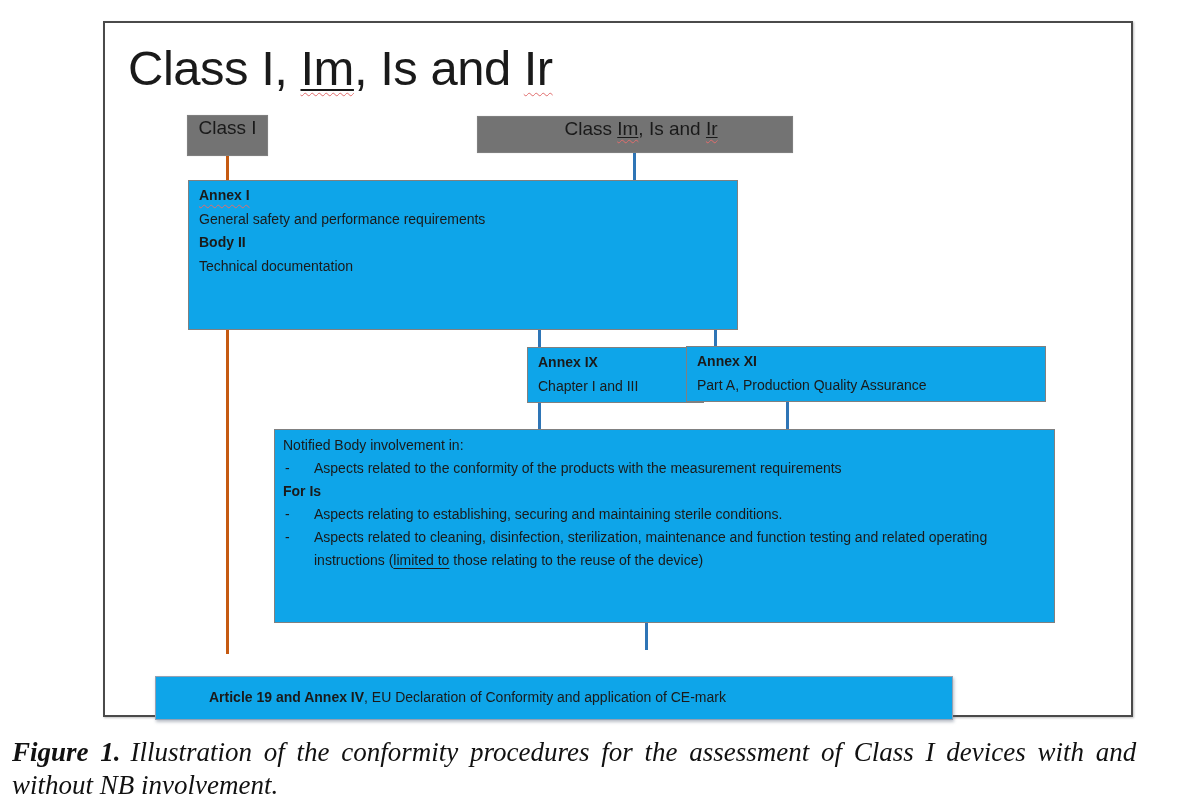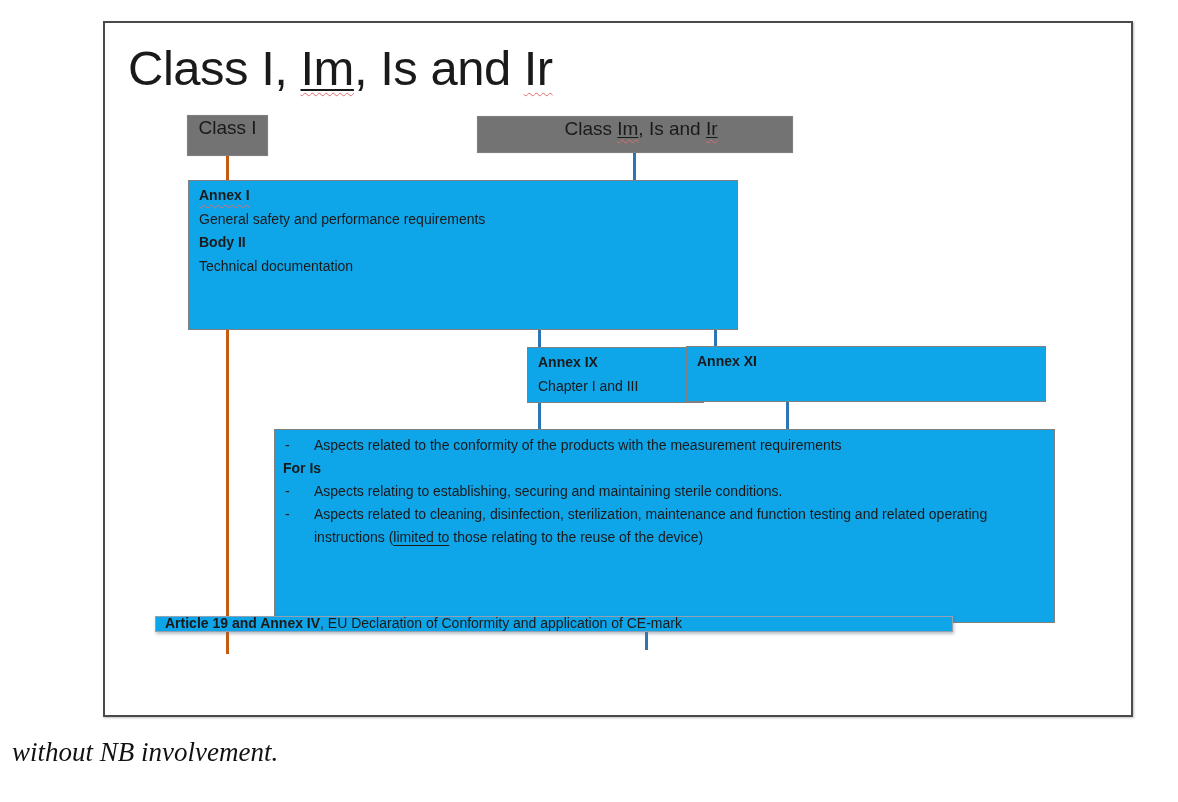--- a/index.html
+++ b/index.html
@@ -75,42 +75,45 @@
   <div class="box" style="left:486px;top:347px;width:177px;height:56px;margin-left:41px;">
     <div class="pad">
       <div class="b">Annex IX</div>
       <div>Chapter I and III</div>
     </div>
   </div>
 
   <div class="box" style="left:686px;top:346px;width:360px;height:56px;">
     <div class="pad">
       <div class="b">Annex XI</div>
+      <div>Part A, Production Quality Assurance</div>
     </div>
   </div>
 
   <div class="box" style="left:274px;top:429px;width:781px;height:194px;line-height:23px;">
     <div class="nb-pad">
+      <div>Notified Body involvement in:</div>
       <div class="bullet-row">
         <span class="dash">-</span>
         <span class="btxt">Aspects related to the conformity of the products with the measurement requirements</span>
       </div>
       <div class="b">For Is</div>
       <div class="bullet-row">
         <span class="dash">-</span>
         <span class="btxt">Aspects relating to establishing, securing and maintaining sterile conditions.</span>
       </div>
       <div class="bullet-row">
         <span class="dash">-</span>
         <span class="btxt"><span>Aspects related to cleaning, disinfection, sterilization, maintenance and function testing and related operating instructions (</span><span class="u-plain">limited to</span><span> those relating to the reuse of the device)</span></span>
       </div>
     </div>
   </div>
 
-  <div class="box article-box" style="left:155px;top:616px;width:798px;height:16px;">
+  <div class="box article-box" style="left:155px;top:676px;width:798px;height:44px;padding-left:44px;">
     <div class="atxt"><span class="b">Article 19 and Annex IV</span><span>, EU Declaration of Conformity and application of CE-mark</span></div>
   </div>
 
   <div class="caption">
+    <div class="cap-line1"><span class="cap-label">Figure 1.</span><span>Illustration of the conformity procedures for the assessment of Class I devices with and</span></div>
     <div class="cap-line2">without NB involvement.</div>
   </div>
 
 </div>
 
 </body></html>

